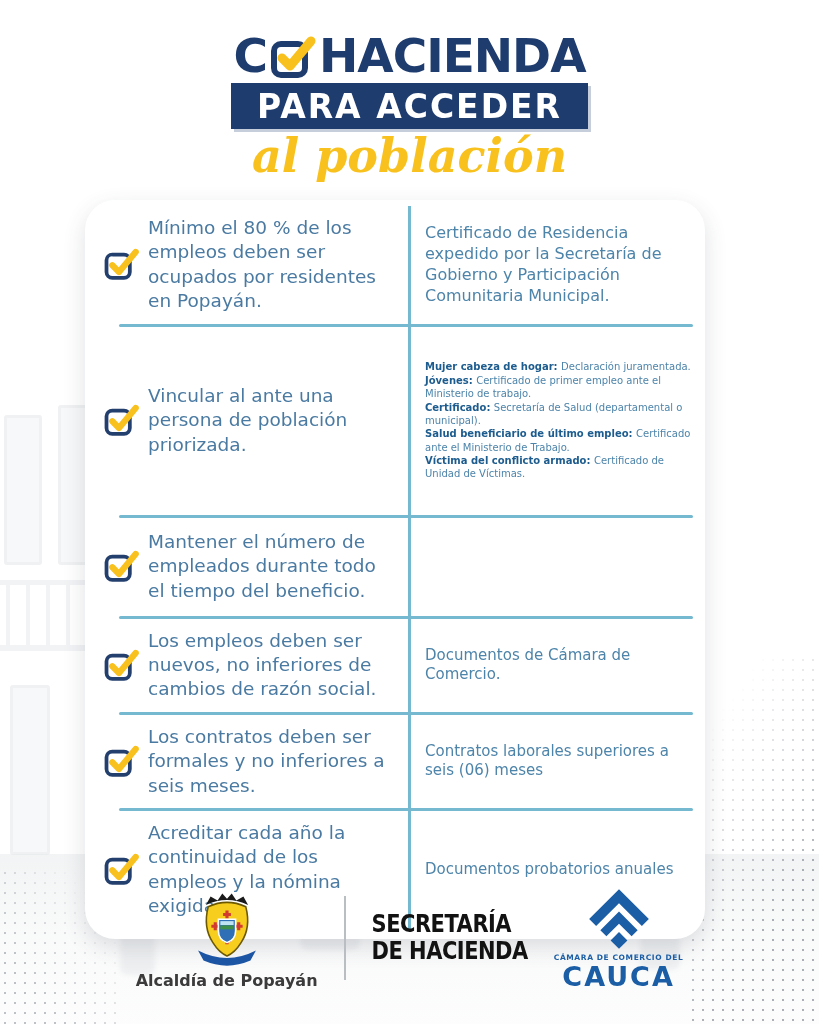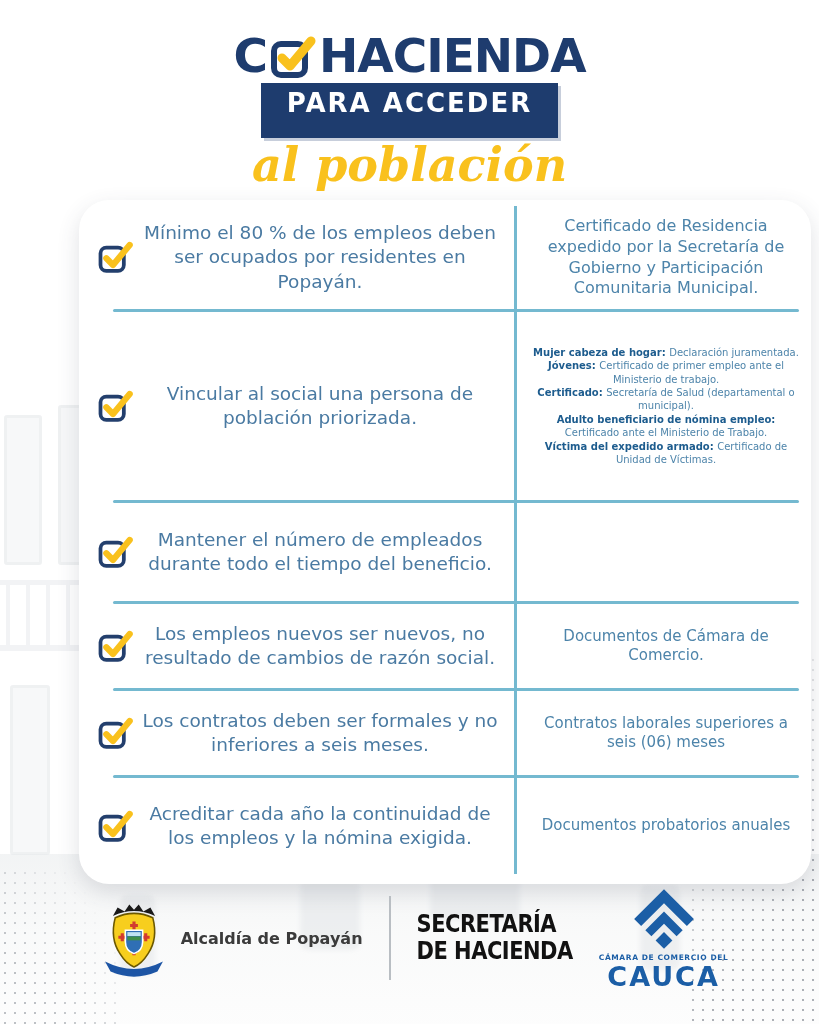--- a/index.html
+++ b/index.html
@@ -29,47 +29,47 @@
   .dots-left{left:0;top:868px;width:120px;height:156px;
     -webkit-mask-image:linear-gradient(235deg,transparent 20%,#000 75%);
     mask-image:linear-gradient(235deg,transparent 20%,#000 75%);opacity:.55;}
 
   
   .header{position:absolute;top:32px;left:0;width:819px;text-align:center;}
   .title-line{display:flex;justify-content:center;align-items:center;gap:2px;
     font-size:47px;font-weight:800;letter-spacing:-1px;color:var(--navy);line-height:1;}
   .title-check{width:46px;height:46px;margin:0 1px;position:relative;top:1px;}
   .banner{display:inline-block;margin-top:4px;background:var(--navy);color:#fff;
-    font-size:26px;font-weight:800;letter-spacing:2px;line-height:1;
-    padding:7px 26px 22px;box-shadow:3px 3px 0 rgba(30,60,110,.25);}
+    font-size:33px;font-weight:800;letter-spacing:2px;line-height:1;
+    padding:7px 26px 6px;box-shadow:3px 3px 0 rgba(30,60,110,.25);}
   .script{margin-top:2px;color:var(--yellow);font-family:"DejaVu Serif","Liberation Serif",serif;
     font-style:italic;font-weight:700;font-size:46px;line-height:1.1;}
 
   
-  .card{position:absolute;left:79px;top:200px;width:732px;background:#fff;
-    border-radius:30px;box-shadow:0 8px 22px rgba(60,70,90,.16);padding:6px 0 10px;text-align:center;}
+  .card{position:absolute;left:85px;top:200px;width:620px;background:#fff;
+    border-radius:30px;box-shadow:0 8px 22px rgba(60,70,90,.16);padding:6px 0 10px;}
   .row{display:grid;grid-template-columns:63px 1fr 297px;align-items:stretch;}
   .row-1{min-height:100px;} .row-2{min-height:188px;} .row-3{min-height:98px;}
   .row-4{min-height:84px;} .row-5{min-height:84px;} .row-6{min-height:96px;}
   .check-cell{display:flex;align-items:center;justify-content:center;padding-left:10px;}
   .check-cell svg{width:35px;height:35px;}
   .cond-cell{display:flex;align-items:center;padding:10px 16px 10px 0;
     color:var(--cond);font-size:18.5px;line-height:1.32;}
   .doc-cell{display:flex;flex-direction:column;justify-content:center;
     border-left:3px solid var(--teal);padding:10px 10px 10px 14px;
     color:var(--doc);font-size:16px;line-height:1.3;}
   .doc-dense{font-size:10px;line-height:1.34;justify-content:center;}
   .doc-dense .seg b{color:var(--label);font-weight:700;}
   .doc-small{font-size:15px;}
   .hline{height:3px;background:var(--teal);margin:0 12px 0 34px;border-radius:2px;}
 
   
   .footer{position:absolute;left:0;top:876px;width:819px;height:124px;
     display:flex;justify-content:center;align-items:center;gap:26px;}
-  .alcaldia{display:flex;flex-direction:row;align-items:center;gap:4px;}
+  .alcaldia{display:flex;flex-direction:column;align-items:center;gap:4px;}
   .alcaldia-label{font-size:16px;font-weight:700;color:#3b3b3b;}
   .vdiv{width:2px;height:84px;background:#b9bec3;}
   .secretaria{color:#121212;font-weight:800;font-size:21px;line-height:1.08;
     letter-spacing:-.5px;transform:scaleY(1.18);text-align:left;}
   .camara{display:flex;flex-direction:column;align-items:center;gap:1px;}
   .camara-small{font-size:7.5px;font-weight:800;letter-spacing:.6px;color:var(--cauca);}
   .camara-big{font-size:27px;font-weight:800;letter-spacing:2px;color:var(--cauca);line-height:1;text-align:center;}
 </style>
 </head>
 <body>
@@ -122,27 +122,27 @@
         <div class="doc-cell">Certificado de Residencia expedido por la Secretaría de Gobierno y Participación Comunitaria Municipal.</div>
       </div>
       <div class="hline"></div>
       <div class="row row-2">
         <div class="check-cell">
           <svg viewBox="0 0 42 42">
             <rect x="3" y="9" width="28" height="28" rx="7" fill="#fff" stroke="#233f6d" stroke-width="4.5"></rect>
             <path d="M10 22 L18 30 L38 6" fill="none" stroke="#f9c11d" stroke-width="7.5" stroke-linecap="round" stroke-linejoin="round"></path>
           </svg>
         </div>
-        <div class="cond-cell">Vincular al social una persona de población priorizada.</div>
+        <div class="cond-cell">Vincular al ante una persona de población priorizada.</div>
         <div class="doc-cell doc-dense">
           <div class="seg"><b>Mujer cabeza de hogar: </b>Declaración juramentada.</div>
           <div class="seg"><b>Jóvenes: </b>Certificado de primer empleo ante el Ministerio de trabajo.</div>
           <div class="seg"><b>Certificado: </b>Secretaría de Salud (departamental o municipal).</div>
-          <div class="seg"><b>Adulto beneficiario de nómina empleo: </b>Certificado ante el Ministerio de Trabajo.</div>
-          <div class="seg"><b>Víctima del expedido armado: </b>Certificado de Unidad de Víctimas.</div>
+          <div class="seg"><b>Salud beneficiario de último empleo: </b>Certificado ante el Ministerio de Trabajo.</div>
+          <div class="seg"><b>Víctima del conflicto armado: </b>Certificado de Unidad de Víctimas.</div>
         </div>
       </div>
       <div class="hline"></div>
       <div class="row row-3">
         <div class="check-cell">
           <svg viewBox="0 0 42 42">
             <rect x="3" y="9" width="28" height="28" rx="7" fill="#fff" stroke="#233f6d" stroke-width="4.5"></rect>
             <path d="M10 22 L18 30 L38 6" fill="none" stroke="#f9c11d" stroke-width="7.5" stroke-linecap="round" stroke-linejoin="round"></path>
           </svg>
         </div>
@@ -150,21 +150,21 @@
         <div class="doc-cell"></div>
       </div>
       <div class="hline"></div>
       <div class="row row-4">
         <div class="check-cell">
           <svg viewBox="0 0 42 42">
             <rect x="3" y="9" width="28" height="28" rx="7" fill="#fff" stroke="#233f6d" stroke-width="4.5"></rect>
             <path d="M10 22 L18 30 L38 6" fill="none" stroke="#f9c11d" stroke-width="7.5" stroke-linecap="round" stroke-linejoin="round"></path>
           </svg>
         </div>
-        <div class="cond-cell">Los empleos nuevos ser nuevos, no resultado de cambios de razón social.</div>
+        <div class="cond-cell">Los empleos deben ser nuevos, no inferiores de cambios de razón social.</div>
         <div class="doc-cell doc-small">Documentos de Cámara de Comercio.</div>
       </div>
       <div class="hline"></div>
       <div class="row row-5">
         <div class="check-cell">
           <svg viewBox="0 0 42 42">
             <rect x="3" y="9" width="28" height="28" rx="7" fill="#fff" stroke="#233f6d" stroke-width="4.5"></rect>
             <path d="M10 22 L18 30 L38 6" fill="none" stroke="#f9c11d" stroke-width="7.5" stroke-linecap="round" stroke-linejoin="round"></path>
           </svg>
         </div>

